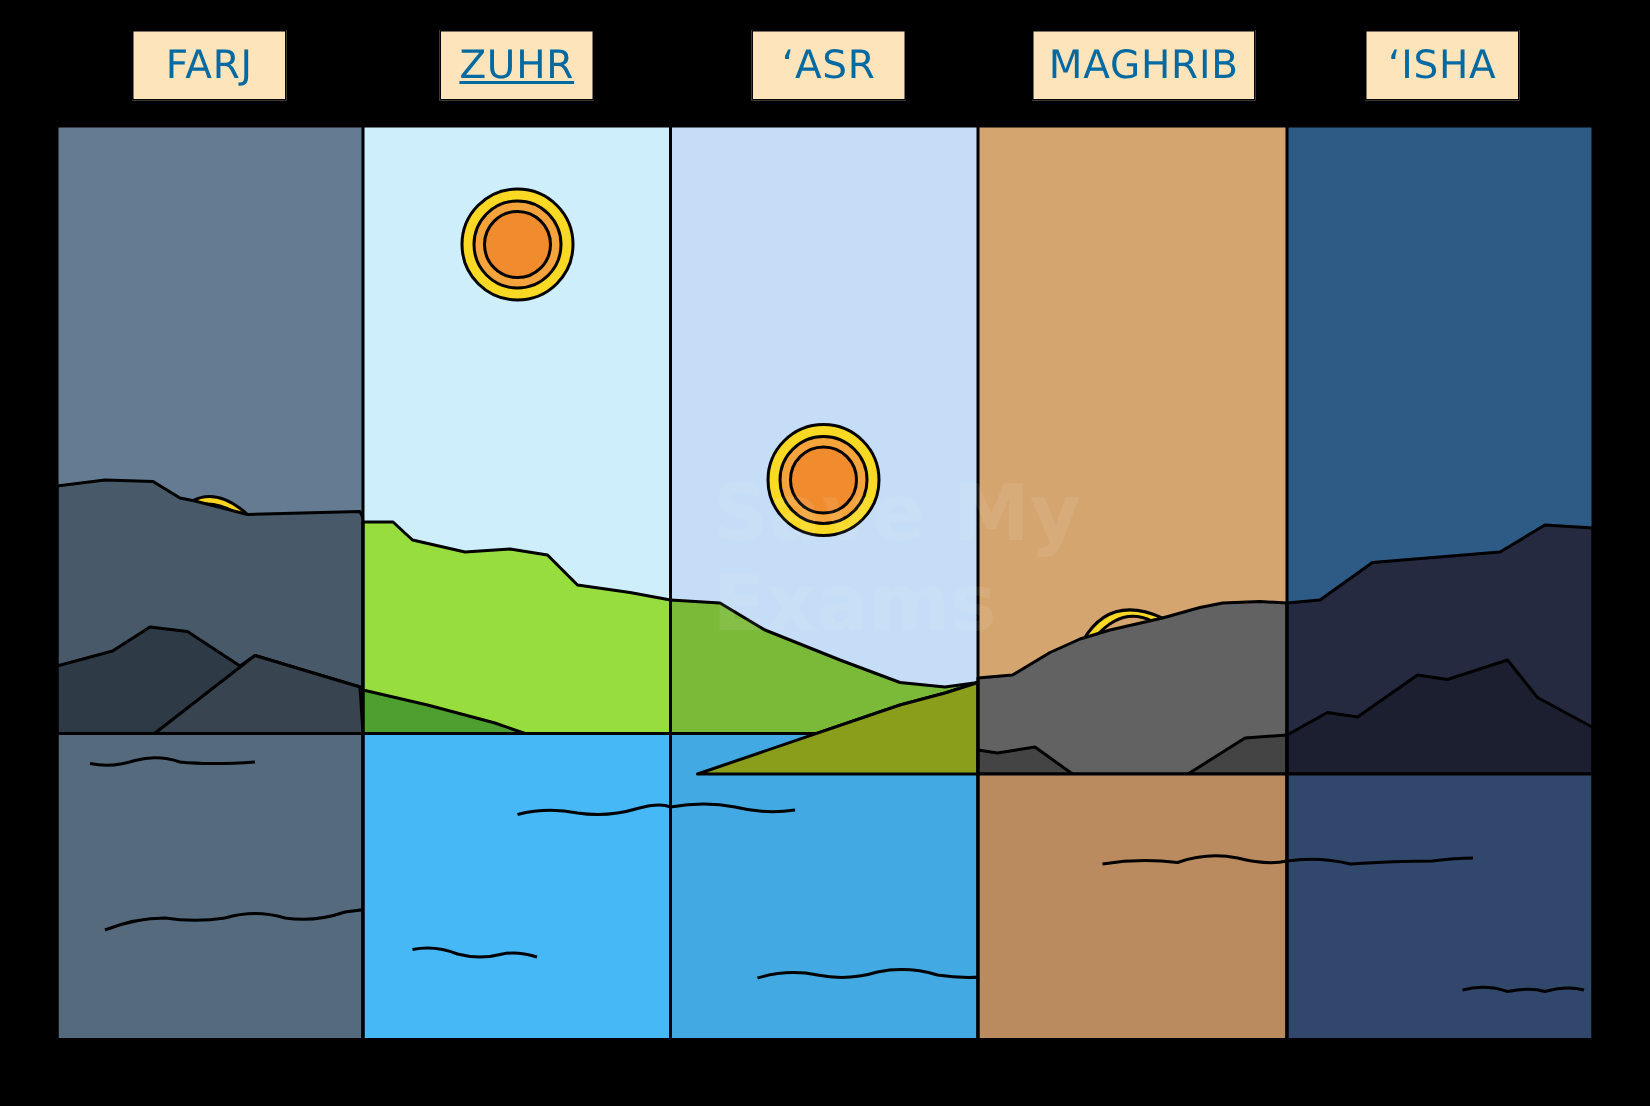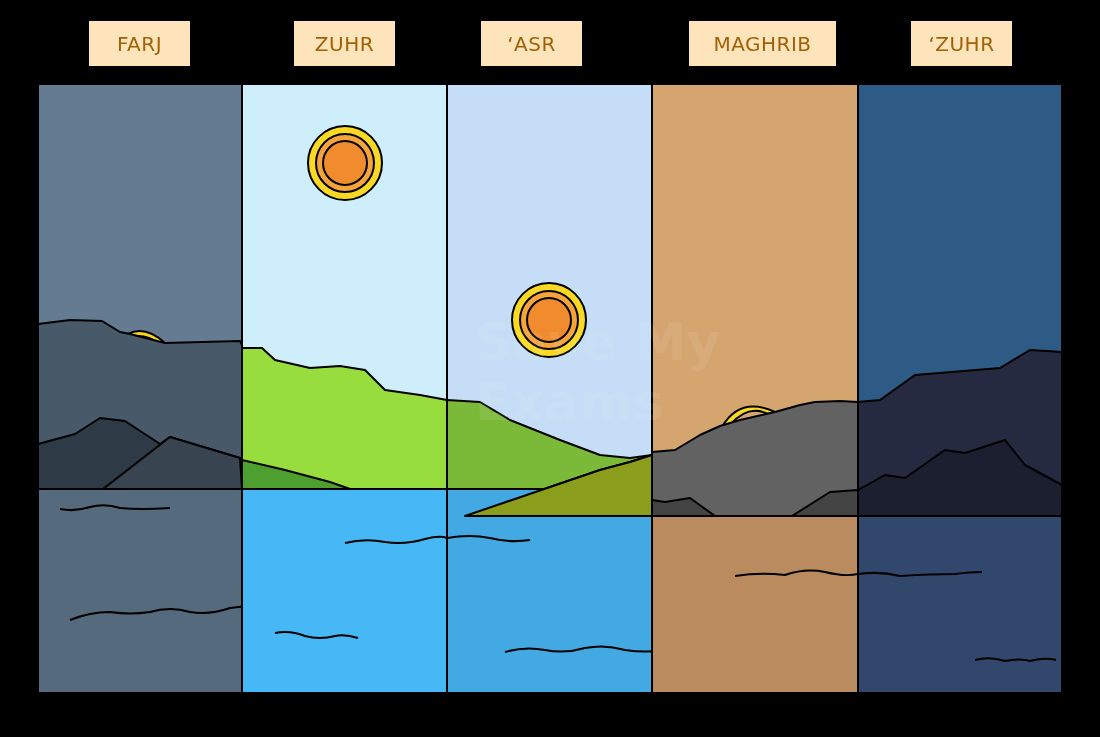--- a/index.html
+++ b/index.html
@@ -1,32 +1,32 @@
 <!DOCTYPE html>
 <html><head>
 <meta charset="utf-8">
 <style>
   html, body { margin: 0; padding: 0; background: #000; }
   body { width: 1100px; height: 737px; position: relative; overflow: hidden; font-family: "DejaVu Sans", sans-serif; }
   .label {
     position: absolute; top: 20px; height: 45px;
     background: #fde4bb; border: 1px solid #000;
     display: flex; align-items: center; justify-content: center;
-    font-size: 20px; color: #a16207; letter-spacing: 0.5px;
+    font-size: 26px; color: #0369a1; letter-spacing: 0.5px;
   }
   #scene { position: absolute; left: 0; top: 0; }
 </style>
 </head>
 <body>
 
 <div class="label" style="left:88px;width:101px;">FARJ</div>
-<div class="label" style="left:293px;width:101px;">ZUHR</div>
-<div class="label" style="left:480px;width:101px;">‘ASR</div>
+<div class="label" style="left:293px;width:101px;text-decoration:underline;">ZUHR</div>
+<div class="label" style="left:501px;width:101px;">‘ASR</div>
 <div class="label" style="left:688px;width:147px;">MAGHRIB</div>
-<div class="label" style="left:910px;width:101px;">‘ZUHR</div>
+<div class="label" style="left:910px;width:101px;">‘ISHA</div>
 
 <svg id="scene" width="1100" height="737" viewBox="0 0 1100 737">
   <g stroke="#000" stroke-width="2" stroke-linejoin="round">
 
     <g>
       <rect x="38" y="84" width="204" height="405" fill="#647b91" stroke="none"></rect>
       <path d="M128,334 Q145,325 165,343 L160,344 Q145,333 130,337 Z" fill="#f7d51f"></path>
       <path d="M38,324 L70,320 L102,321 L120,332 L130,334 L165,343 L240,341 L242,345 L242,489 L38,489 Z" fill="#485a6a"></path>
       <path d="M38,444 L75,434 L100,418 L125,421 L160,444 L170,437 L240,458 L242,489 L38,489 Z" fill="#2e3a45"></path>
       <path d="M103,489 L170,437 L240,458 L242,489 Z" fill="#38444f"></path>

